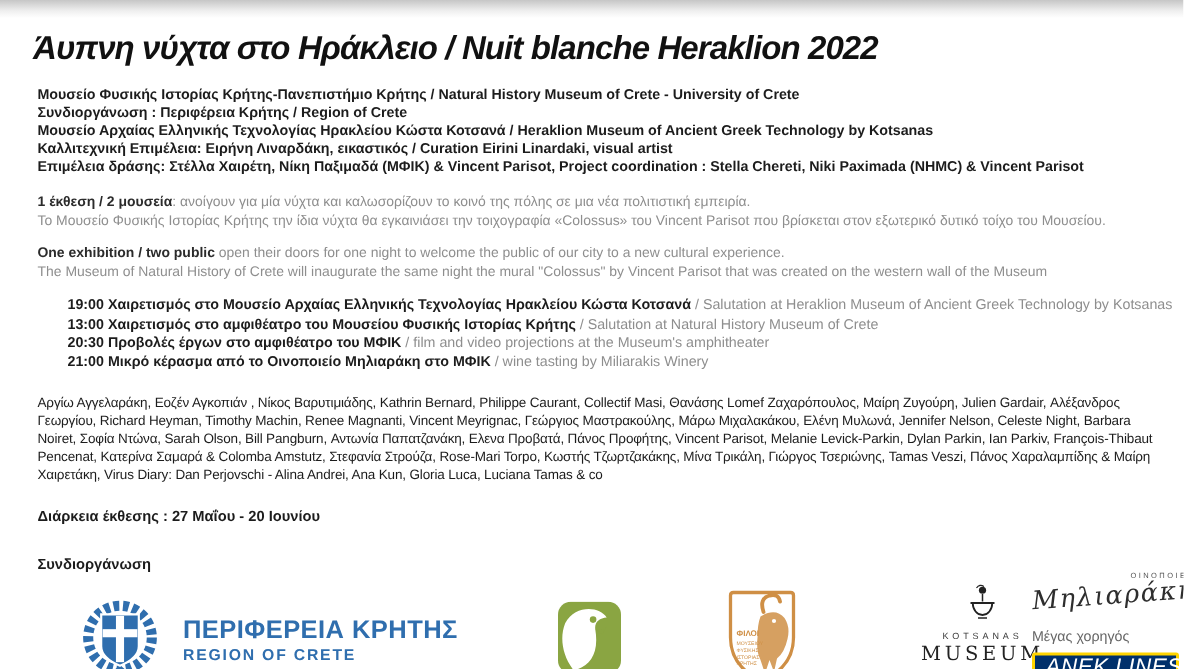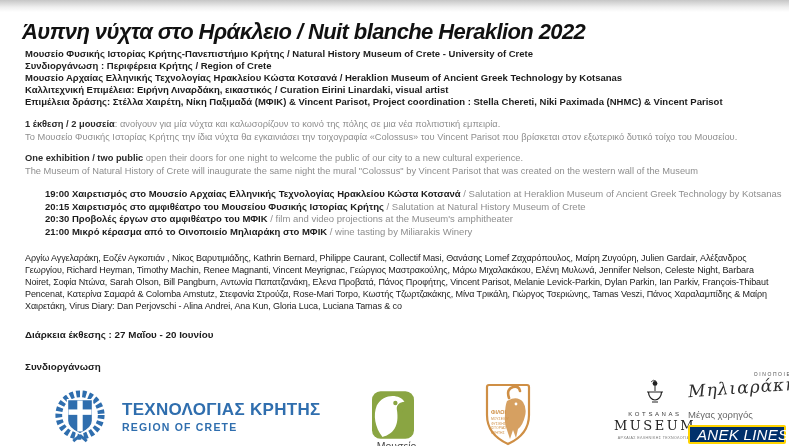--- a/index.html
+++ b/index.html
@@ -6,21 +6,21 @@
   body{
     width:789px;height:446px;overflow:hidden;background:#ffffff;
     font-family:"Liberation Sans", sans-serif;color:#1c1c1c;position:relative;
   }
   .top-band{height:12px;width:789px;background:linear-gradient(#c6c6c6,#efefef 60%,#ffffff);}
   .page{padding:0 10px 0 25px;}
   .title{
     font-size:22px;font-weight:700;letter-spacing:-0.6px;color:#111;
     margin:7px 0 0 -3px;white-space:nowrap;font-style:italic;
   }
-  .credits{margin-top:3px;}
+  .credits{margin-top:13px;}
   .credits div{font-size:9.5px;font-weight:700;line-height:12px;white-space:nowrap;color:#1c1c1c;}
   .desc{margin-top:10px;font-size:9.3px;line-height:12.5px;color:#8e8e8e;}
   .desc div{white-space:nowrap;}
   .desc .lead{font-weight:700;color:#2b2b2b;}
   .desc .spacer{height:9px;}
   .schedule{margin-top:11px;font-size:9.5px;line-height:12.5px;}
   .schedule div{white-space:nowrap;}
   .schedule .gr{font-weight:700;color:#1c1c1c;margin-left:20px;}
   .schedule .en{color:#8e8e8e;}
   .artists{
@@ -89,21 +89,21 @@
   <div class="desc">
     <div><span class="lead">1 έκθεση / 2 μουσεία</span><span>: ανοίγουν για μία νύχτα και καλωσορίζουν το κοινό της πόλης σε μια νέα πολιτιστική εμπειρία.</span></div>
     <div>Το Μουσείο Φυσικής Ιστορίας Κρήτης την ίδια νύχτα θα εγκαινιάσει την τοιχογραφία «Colossus» του Vincent Parisot που βρίσκεται στον εξωτερικό δυτικό τοίχο του Μουσείου.</div>
     <div class="spacer"></div>
     <div><span class="lead">One exhibition / two public</span><span> open their doors for one night to welcome the public of our city to a new cultural experience.</span></div>
     <div>The Museum of Natural History of Crete will inaugurate the same night the mural "Colossus" by Vincent Parisot that was created on the western wall of the Museum</div>
   </div>
 
   <div class="schedule">
     <div><span class="gr">19:00 Χαιρετισμός στο Μουσείο Αρχαίας Ελληνικής Τεχνολογίας Ηρακλείου Κώστα Κοτσανά</span><span class="en"> / Salutation at Heraklion Museum of Ancient Greek Technology by Kotsanas</span></div>
-    <div><span class="gr">20:15 Χαιρετισμός στο αμφιθέατρο του Μουσείου Φυσικής Ιστορίας Κρήτης</span><span class="en"> / Salutation at Natural History Museum of Crete</span></div>
+    <div><span class="gr">13:00 Χαιρετισμός στο αμφιθέατρο του Μουσείου Φυσικής Ιστορίας Κρήτης</span><span class="en"> / Salutation at Natural History Museum of Crete</span></div>
     <div><span class="gr">20:30 Προβολές έργων στο αμφιθέατρο του ΜΦΙΚ</span><span class="en"> / film and video projections at the Museum's amphitheater</span></div>
     <div><span class="gr">21:00 Μικρό κέρασμα από το Οινοποιείο Μηλιαράκη στο ΜΦΙΚ</span><span class="en"> / wine tasting by Miliarakis Winery</span></div>
   </div>
 
   <div class="artists">Αργίω Αγγελαράκη, Εοζέν Αγκοπιάν , Νίκος Βαρυτιμιάδης, Kathrin Bernard, Philippe Caurant, Collectif Masi, Θανάσης Lomef Ζαχαρόπουλος, Μαίρη Ζυγούρη, Julien Gardair, Αλέξανδρος Γεωργίου, Richard Heyman, Timothy Machin, Renee Magnanti, Vincent Meyrignac, Γεώργιος Μαστρακούλης, Μάρω Μιχαλακάκου, Ελένη Μυλωνά, Jennifer Nelson, Celeste Night, Barbara Noiret, Σοφία Ντώνα, Sarah Olson, Bill Pangburn, Αντωνία Παπατζανάκη, Ελενα Προβατά, Πάνος Προφήτης, Vincent Parisot, Melanie Levick-Parkin, Dylan Parkin, Ian Parkiv, François-Thibaut Pencenat, Κατερίνα Σαμαρά &amp; Colomba Amstutz, Στεφανία Στρούζα, Rose-Mari Torpo, Κωστής Τζωρτζακάκης, Μίνα Τρικάλη, Γιώργος Τσεριώνης, Tamas Veszi, Πάνος Χαραλαμπίδης &amp; Μαίρη Χαιρετάκη, Virus Diary: Dan Perjovschi - Alina Andrei, Ana Kun, Gloria Luca, Luciana Tamas &amp; co</div>
 
   <div class="duration">Διάρκεια έκθεσης : 27 Μαΐου - 20 Ιουνίου</div>
 
   <div class="coorg-label">Συνδιοργάνωση</div>
 
@@ -111,21 +111,21 @@
 
     <div class="logo logo-region">
       <svg width="54" height="58" viewBox="0 0 56 60">
         <circle cx="28" cy="29" r="22" fill="none" stroke="#2f6eae" stroke-width="7" stroke-dasharray="4 2.6"></circle>
         <path d="M21,56 L28,50 L35,56" fill="none" stroke="#2f6eae" stroke-width="3"></path>
         <path d="M15,13 h26 v22 c0,7 -7,11 -13,13.5 c-6,-2.5 -13,-6.5 -13,-13.5 Z" fill="#2f6eae" stroke="#ffffff" stroke-width="1.5"></path>
         <rect x="25.2" y="14" width="5.6" height="32" fill="#ffffff"></rect>
         <rect x="16" y="23.2" width="24" height="5.6" fill="#ffffff"></rect>
       </svg>
       <div class="region-text">
-        <div class="region-gr">ΤΕΧΝΟΛΟΓΙΑΣ ΚΡΗΤΗΣ</div>
+        <div class="region-gr">ΠΕΡΙΦΕΡΕΙΑ ΚΡΗΤΗΣ</div>
         <div class="region-en">REGION OF CRETE</div>
       </div>
     </div>
 
     <div class="logo logo-nhmc">
       <div class="nhmc-row">
         <svg width="42" height="48" viewBox="0 0 44 50">
           <rect width="44" height="50" rx="9" fill="#8aa542"></rect>
           <path d="M5,15 C12,2 29,3 34,11 C29,11.5 25.5,14 26,19 C29,37 22,45 11,48 C3,38 1,25 5,15 Z" fill="#ffffff"></path>
           <circle cx="24.5" cy="12.5" r="2.3" fill="#8aa542"></circle>

